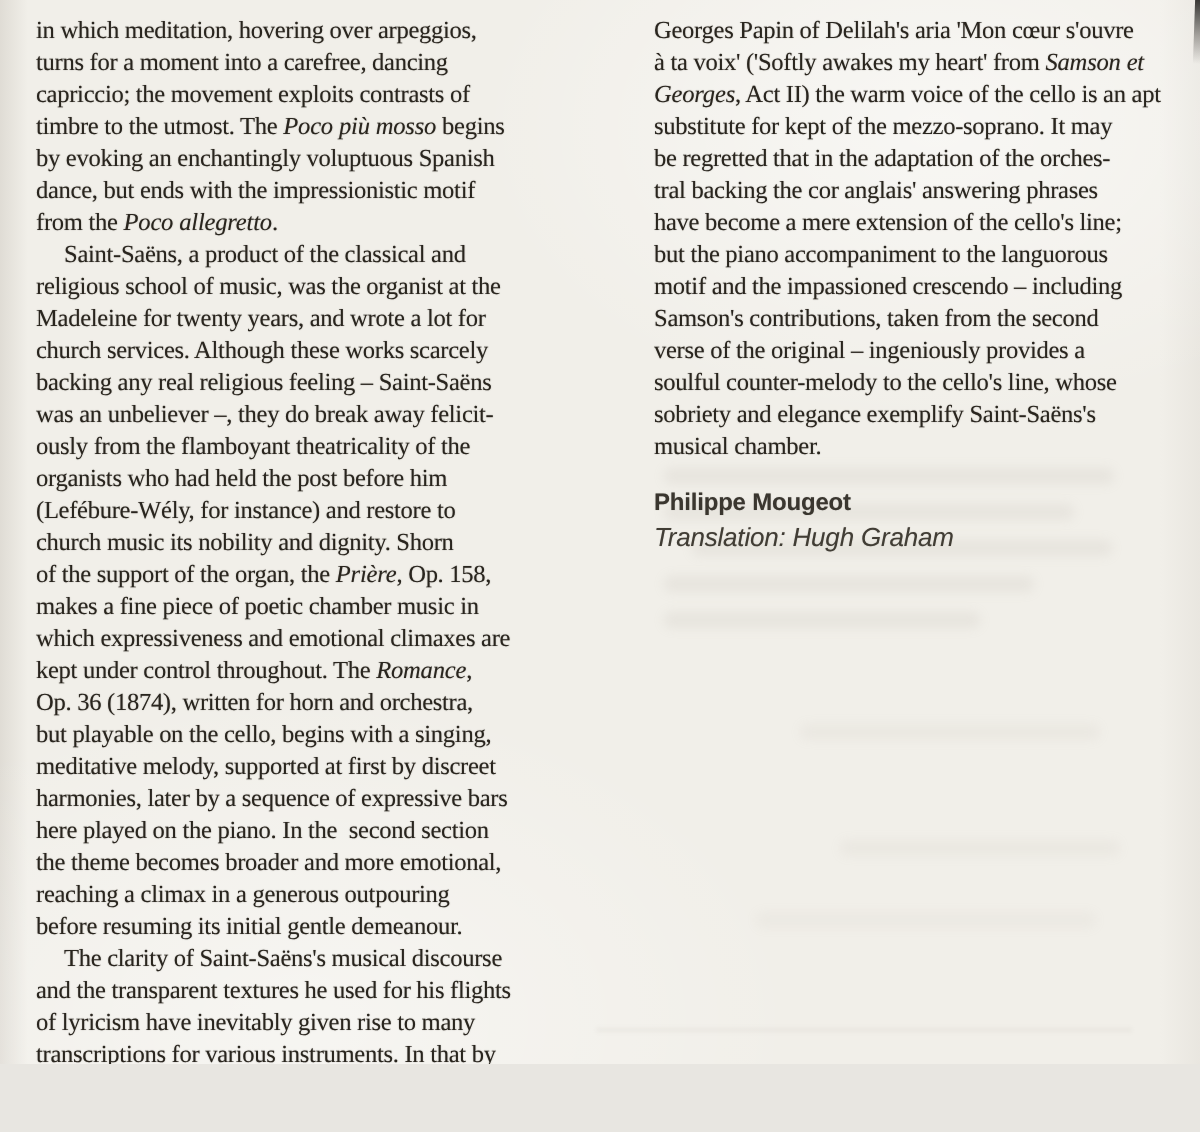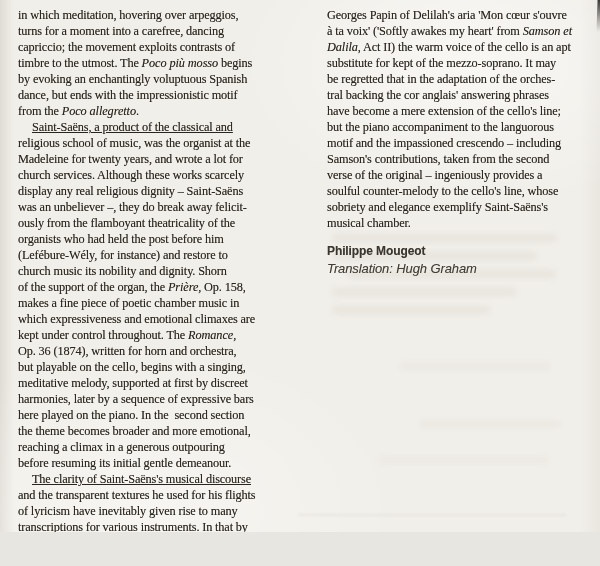--- a/index.html
+++ b/index.html
@@ -30,21 +30,21 @@
     line-height: 16px;
     letter-spacing: -0.15px;
     text-shadow: 0 0 0.6px rgba(40,34,26,0.45);
   }
   .col-left  { left: 18px;  width: 262px; }
   .col-right { left: 283px; width: 300px; margin-left: 44px; }
   .line {
     white-space: pre;
     height: 16px;
   }
-  .line.indent { padding-left: 14px; text-decoration: underline; }
+  .line.indent { padding-left: 14px; }
   .line em { letter-spacing: -0.1px; }
   .author {
     margin-top: 12px;
     font-family: "Liberation Sans", sans-serif;
     font-weight: bold;
     font-size: 12px;
     line-height: 17px;
     letter-spacing: -0.1px;
     color: #3a362f;
     text-shadow: 0 0 0.5px rgba(58,54,47,0.4);
@@ -114,21 +114,21 @@
       <div class="line"><span>turns for a moment into a carefree, dancing</span></div>
       <div class="line"><span>capriccio; the movement exploits contrasts of</span></div>
       <div class="line"><span>timbre to the utmost. The </span><em>Poco più mosso</em><span> begins</span></div>
       <div class="line"><span>by evoking an enchantingly voluptuous Spanish</span></div>
       <div class="line"><span>dance, but ends with the impressionistic motif</span></div>
       <div class="line"><span>from the </span><em>Poco allegretto</em><span>.</span></div>
       <div class="line indent"><span>Saint-Saëns, a product of the classical and</span></div>
       <div class="line"><span>religious school of music, was the organist at the</span></div>
       <div class="line"><span>Madeleine for twenty years, and wrote a lot for</span></div>
       <div class="line"><span>church services. Although these works scarcely</span></div>
-      <div class="line"><span>display any real religious dignity – Saint-Saëns</span></div>
+      <div class="line"><span>backing any real religious feeling – Saint-Saëns</span></div>
       <div class="line"><span>was an unbeliever –, they do break away felicit-</span></div>
       <div class="line"><span>ously from the flamboyant theatricality of the</span></div>
       <div class="line"><span>organists who had held the post before him</span></div>
       <div class="line"><span>(Lefébure-Wély, for instance) and restore to</span></div>
       <div class="line"><span>church music its nobility and dignity. Shorn</span></div>
       <div class="line"><span>of the support of the organ, the </span><em>Prière</em><span>, Op. 158,</span></div>
       <div class="line"><span>makes a fine piece of poetic chamber music in</span></div>
       <div class="line"><span>which expressiveness and emotional climaxes are</span></div>
       <div class="line"><span>kept under control throughout. The </span><em>Romance</em><span>,</span></div>
       <div class="line"><span>Op. 36 (1874), written for horn and orchestra,</span></div>
@@ -142,21 +142,21 @@
       <div class="line indent"><span>The clarity of Saint-Saëns's musical discourse</span></div>
       <div class="line"><span>and the transparent textures he used for his flights</span></div>
       <div class="line"><span>of lyricism have inevitably given rise to many</span></div>
       <div class="line"><span>transcriptions for various instruments. In that by</span></div>
     </div>
 
   <div class="col col-right">
     <div id="col-right-lines">
         <div class="line"><span>Georges Papin of Delilah's aria 'Mon cœur s'ouvre</span></div>
         <div class="line"><span>à ta voix' ('Softly awakes my heart' from </span><em>Samson et</em></div>
-        <div class="line"><em>Dalila</em><span>, Act II) the warm voice of the cello is an apt</span></div>
+        <div class="line"><em>Georges</em><span>, Act II) the warm voice of the cello is an apt</span></div>
         <div class="line"><span>substitute for kept of the mezzo-soprano. It may</span></div>
         <div class="line"><span>be regretted that in the adaptation of the orches-</span></div>
         <div class="line"><span>tral backing the cor anglais' answering phrases</span></div>
         <div class="line"><span>have become a mere extension of the cello's line;</span></div>
         <div class="line"><span>but the piano accompaniment to the languorous</span></div>
         <div class="line"><span>motif and the impassioned crescendo – including</span></div>
         <div class="line"><span>Samson's contributions, taken from the second</span></div>
         <div class="line"><span>verse of the original – ingeniously provides a</span></div>
         <div class="line"><span>soulful counter-melody to the cello's line, whose</span></div>
         <div class="line"><span>sobriety and elegance exemplify Saint-Saëns's</span></div>

